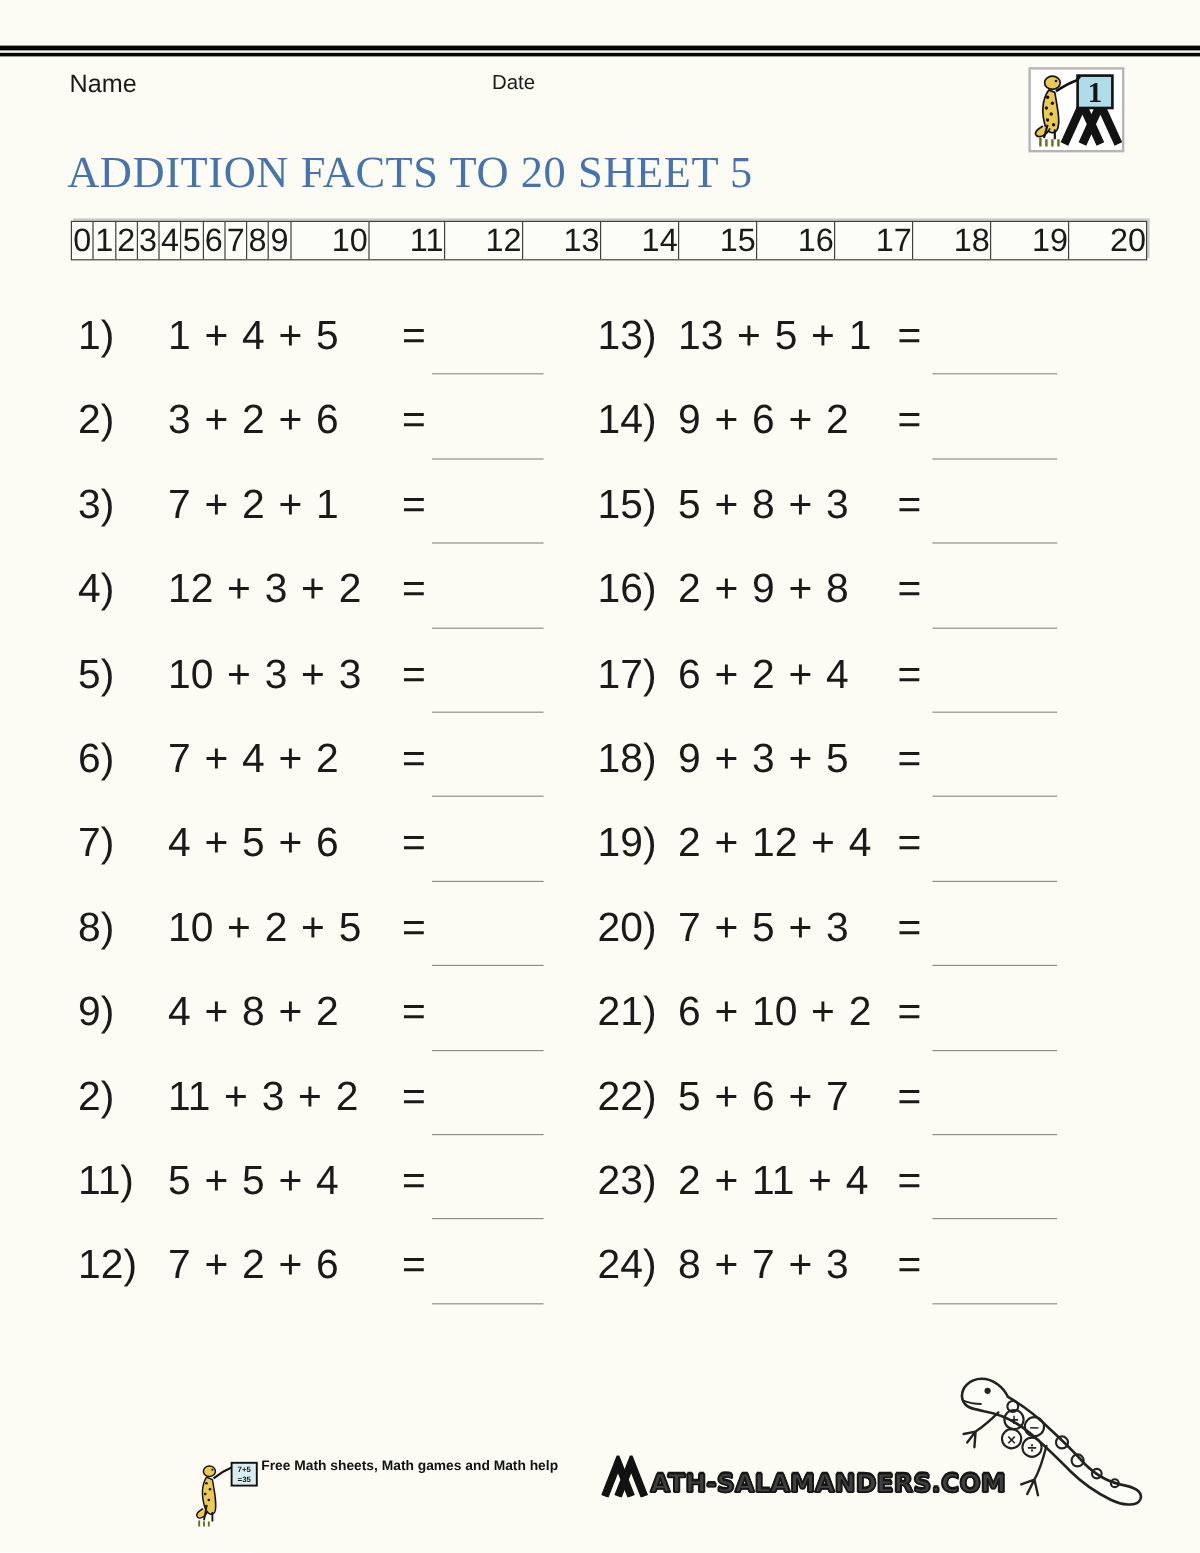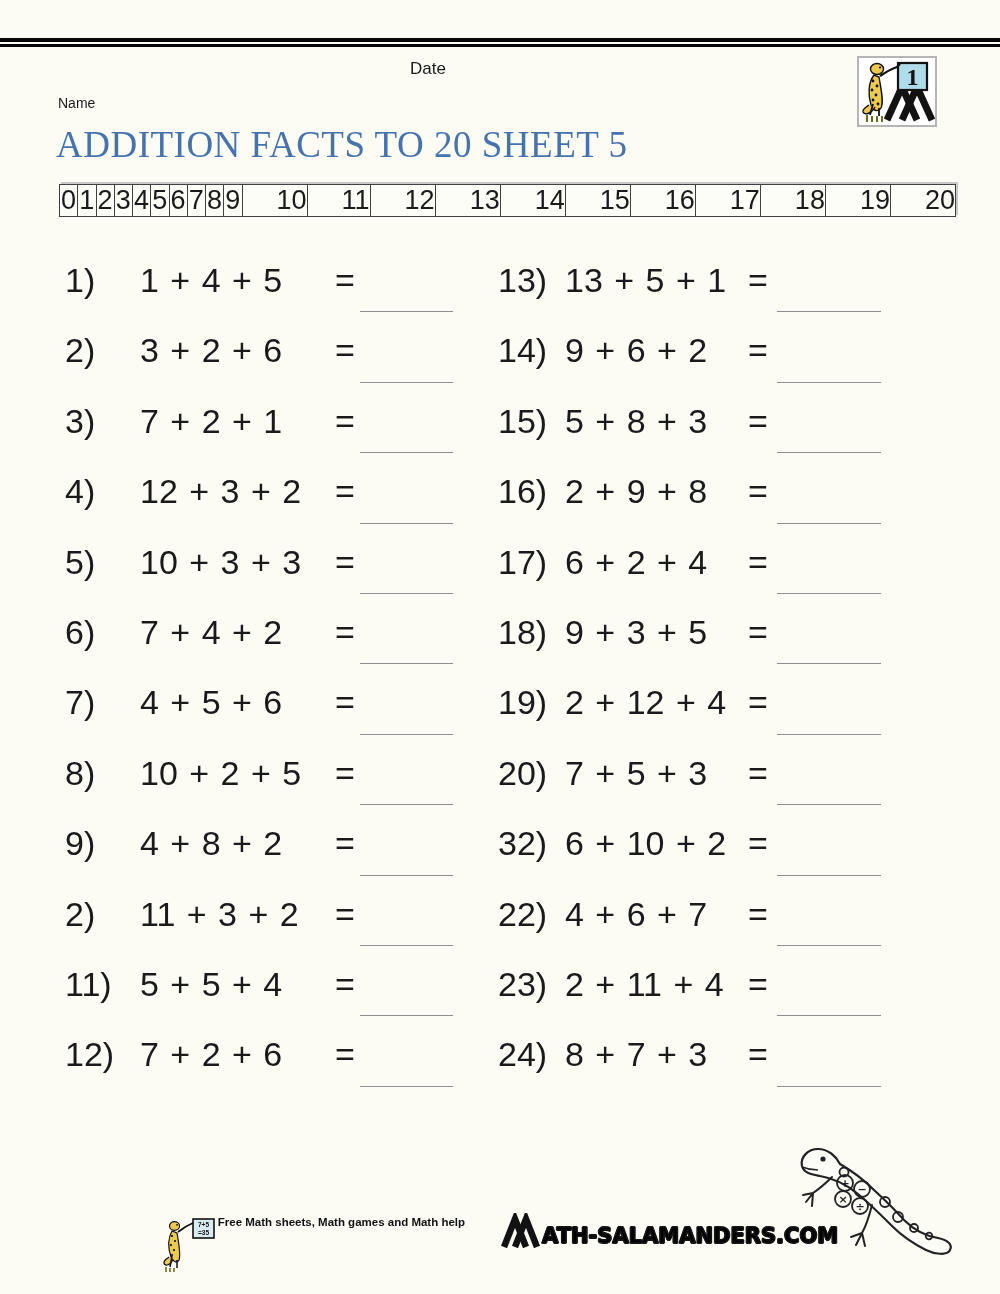--- a/index.html
+++ b/index.html
@@ -6,21 +6,21 @@
   .page {
     position:relative; width:1000px; height:1294px;
     background:#fcfcf5; overflow:hidden;
     font-family:"Liberation Sans", sans-serif; color:#1a1a1a;
   }
   
   .rule-top {
     position:absolute; top:38px; left:0; width:100%; height:2px;
     background:#fcfcf5; border-top:4px solid #070707; border-bottom:3px solid #070707;
   }
-  .label-name { position:absolute; left:58px;  top:59px; font-size:14px;margin-top:36px; }
+  .label-name { position:absolute; left:58px;  top:59px; font-size:21px; }
   .label-date { position:absolute; left:410px; top:59px; font-size:17px; }
 
   .logo-box {
     position:absolute; left:857px; top:56px; width:80px; height:71px;
     background:#ffffff; border:2px solid #b5b5b5; box-sizing:border-box;
   }
 
   .title {
     position:absolute; left:56px; top:125px;
     font-family:"Liberation Serif", serif; font-size:37px; line-height:1.1;
@@ -69,21 +69,21 @@
   .footer { position:absolute; left:0; top:1216px; width:1000px; display:flex; justify-content:center; }
   .footer-inner { position:relative; padding-left:56px; }
   .f-sala { position:absolute; left:0; top:1px; }
   .f-col { display:flex; flex-direction:row;gap:27px; }
   .f-tag { font-size:11.5px; font-weight:bold; color:#111; white-space:nowrap; }
   .f-bar { height:3px; background:#7030a0; margin:2px 0 0 0; }
   .f-site { display:flex; align-items:flex-end; margin-left:-18px; margin-top:-3px; }
   .f-m { margin-right:-1px; }
   .f-site-text {
     font-family:"DejaVu Sans", sans-serif; font-size:21px; font-weight:bold;
-    line-height:1.15; color:#000000; letter-spacing:0px; white-space:nowrap;
+    line-height:1.15; color:#404040; letter-spacing:0px; white-space:nowrap;
     -webkit-text-stroke:1.3px #161616;
     text-shadow:1px 0 #161616,-1px 0 #161616,0 1px #161616,0 -1px #161616;
   }
 </style>
 </head>
 <body>
 
 <div class="page">
 
   <div class="rule-top"></div>
@@ -267,37 +267,37 @@
     </div>
 
     <div class="prow">
       <div class="prob pleft">
         <span class="pnum">9)</span>
         <span class="pexpr">4 + 8 + 2</span>
         <span class="peq">=</span>
         <span class="pline"></span>
       </div>
       <div class="prob pright">
-        <span class="pnum">32)</span>
+        <span class="pnum">21)</span>
         <span class="pexpr">6 + 10 + 2</span>
         <span class="peq">=</span>
         <span class="pline"></span>
       </div>
     </div>
 
     <div class="prow">
       <div class="prob pleft">
         <span class="pnum">2)</span>
         <span class="pexpr">11 + 3 + 2</span>
         <span class="peq">=</span>
         <span class="pline"></span>
       </div>
       <div class="prob pright">
         <span class="pnum">22)</span>
-        <span class="pexpr">4 + 6 + 7</span>
+        <span class="pexpr">5 + 6 + 7</span>
         <span class="peq">=</span>
         <span class="pline"></span>
       </div>
     </div>
 
     <div class="prow">
       <div class="prob pleft">
         <span class="pnum">11)</span>
         <span class="pexpr">5 + 5 + 4</span>
         <span class="peq">=</span>

